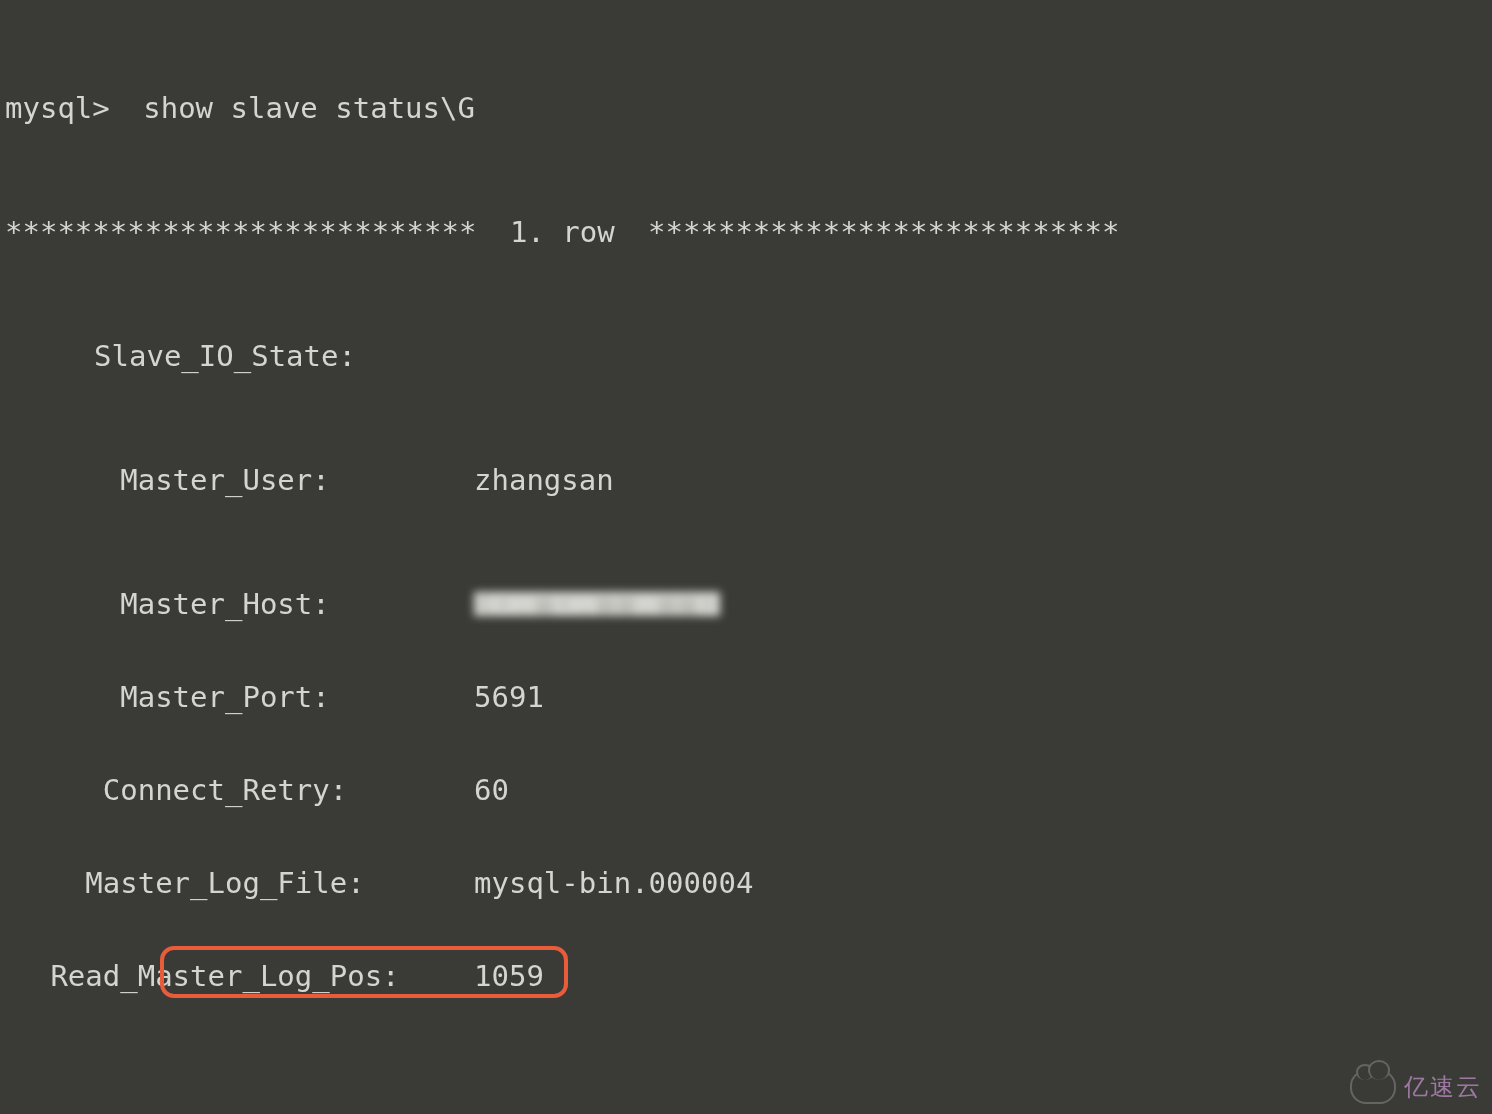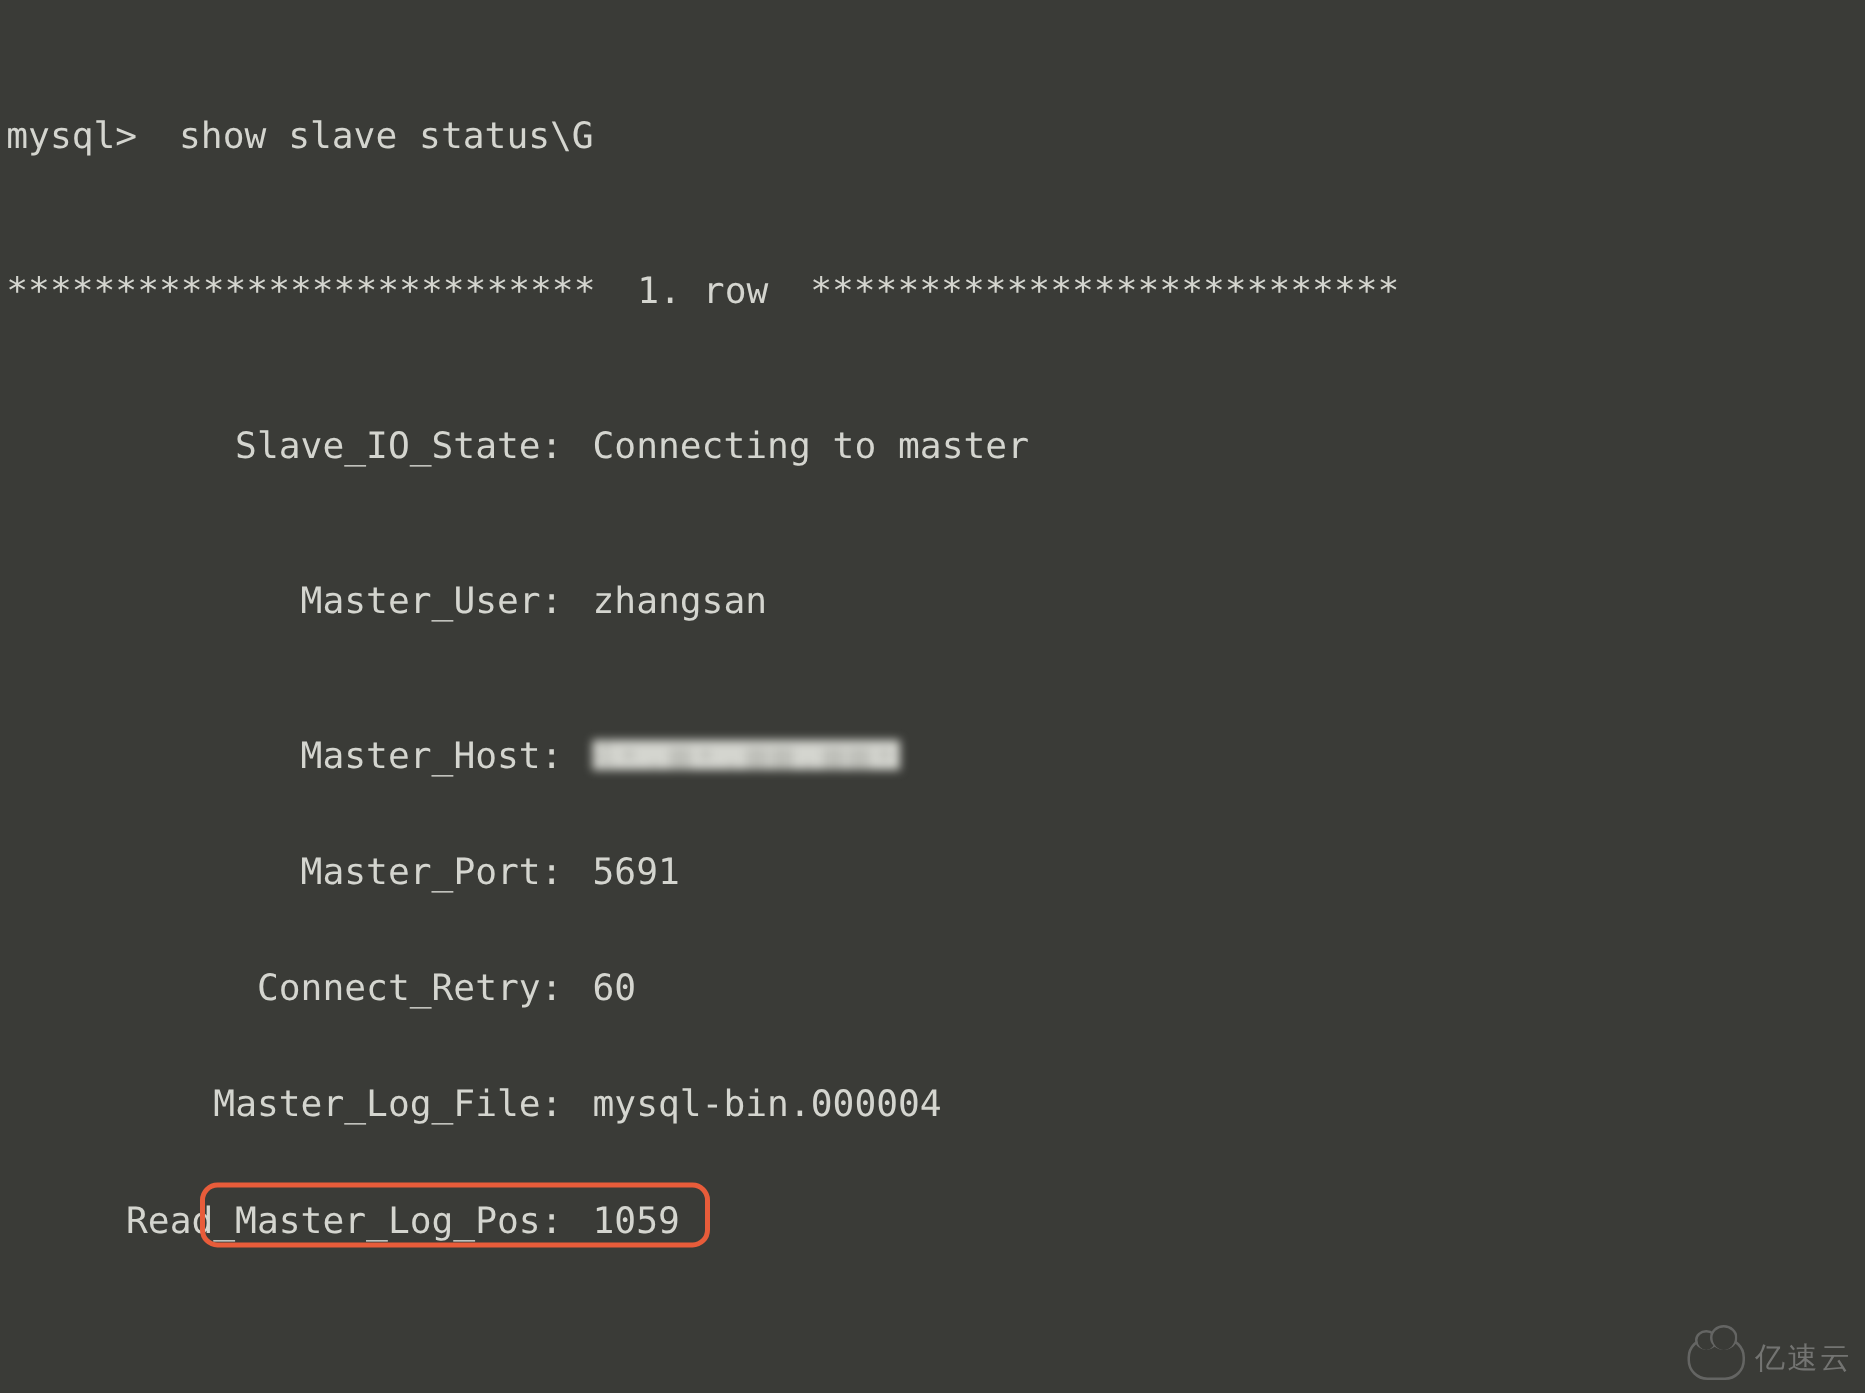--- a/index.html
+++ b/index.html
@@ -21,21 +21,21 @@
   }
   .row{
     display:flex;
     height:31px;
     align-items:center;
     gap:16px;
   }
   .lbl{
     display:inline-block;
     width:450px;
-    text-align:right;
+    text-align:center;
     padding-right:8px;
   }
   .val{
     display:inline-block;
     text-align:left;
   }
   .redact{
     display:inline-block;
     background:#d4d5cf;
     filter:blur(4px);
@@ -51,21 +51,21 @@
     border-radius:14px;
     pointer-events:none;
   }
   .watermark{
     position:absolute;
     right:10px;
     bottom:10px;
     display:flex;
     align-items:center;
     opacity:.55;
-    color:#a3a3a3;
+    color:#f0abfc;
     font-family:sans-serif;
     font-size:24px;
     letter-spacing:2px;
   }
   .watermark .cloud{
     width:42px;
     height:30px;
     border:2px solid #888;
     border-radius:16px;
     position:relative;
@@ -91,21 +91,21 @@
 
   <div class="row cmd">
     <span>mysql&gt; </span><span>show slave status\G</span>
   </div>
 
   <div class="row cmd">
     <span>*************************** </span><span>1. row</span><span> ***************************</span>
   </div>
 
   <div class="row">
-    <span class="lbl">Slave_IO_State:</span><span class="val">Connecting to master</span>
+    <span class="lbl">Slave_IO_State:</span>
   </div>
 
   <div class="row">
     <span class="lbl">Master_User:</span><span class="val">zhangsan</span>
   </div>
 
   <div class="row">
     <span class="lbl">Master_Host:</span><span class="val"><span class="redact">4•.■•.■■.■■•</span></span>
   </div>
   <div class="row">

